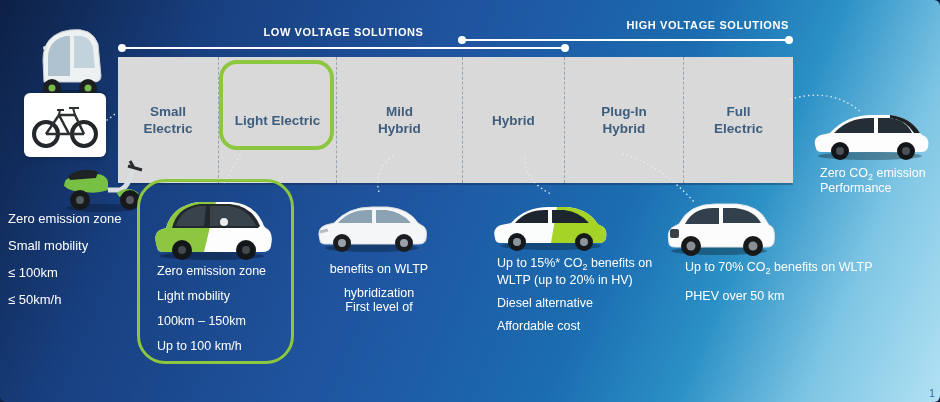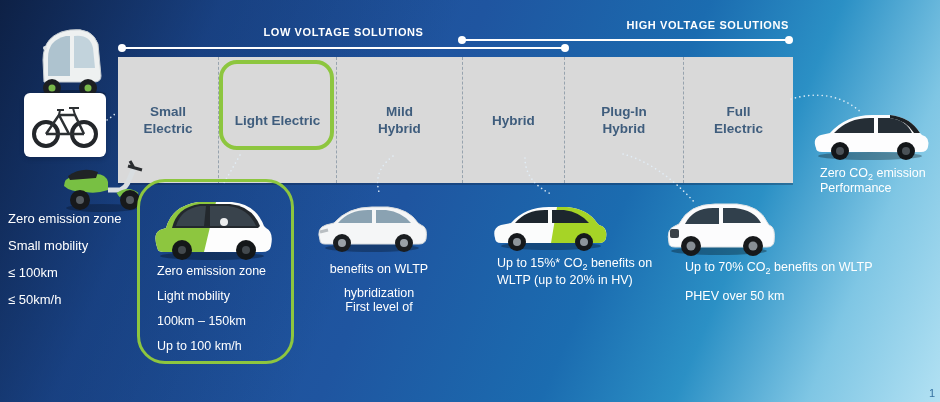--- a/index.html
+++ b/index.html
@@ -2,20 +2,21 @@
 <html><head>
 <meta charset="utf-8">
 <style>
   html,body{margin:0;padding:0;background:#0e2146;}
   .slide{
     position:relative;width:940px;height:402px;overflow:hidden;
     font-family:"Liberation Sans",sans-serif;
     background:
       linear-gradient(113deg, rgba(12,29,63,.92) 0%, rgba(18,50,108,.5) 20%, rgba(0,0,0,0) 42%),
       linear-gradient(113deg, #1e4a8f 0%, #1f55a0 44%, #1b6cb0 64%, #2b90c5 76%, #7fc6e4 88%, #b2e1f3 100%);
+    border-radius: 6px;
   }
   
   .hline{position:absolute;height:2px;background:#fff;}
   .hline::before,.hline::after{content:"";position:absolute;top:-3px;width:8px;height:8px;border-radius:50%;background:#fff;}
   .hline::before{left:-4px;} .hline::after{right:-4px;}
   .line-low{left:122px;top:47px;width:443px;}
   .line-high{left:462px;top:39px;width:327px;}
   .hlabel{position:absolute;color:#fff;font-weight:bold;font-size:11px;letter-spacing:.6px;text-align:center;}
   .lab-low{left:122px;top:26px;width:443px;}
   .lab-high{left:462px;top:19px;width:327px;text-align:right;}
@@ -192,20 +193,24 @@
     <path d="M28,25 Q39,12 58,12 L61,12 L61,25 Z" fill="#1d262e"></path>
     <path d="M65,12 L77,12 Q93,14 102,25 L65,25 Z" fill="#1d262e"></path>
     <circle cx="30" cy="44" r="9" fill="#16191c"></circle>
       <circle cx="30" cy="44" r="4" fill="#8e959b"></circle>
     <circle cx="97" cy="44" r="9" fill="#16191c"></circle>
       <circle cx="97" cy="44" r="4" fill="#8e959b"></circle>
   </svg>
   <div class="wtxt hyb-text">
     <div><span>Up to 15%* CO</span><span class="sub">2</span><span> benefits on</span></div>
     <div>WLTP (up to 20% in HV)</div>
+    <div class="pts">
+      <div>Diesel alternative</div>
+      <div>Affordable cost</div>
+    </div>
   </div>
 
   <svg class="veh" style="left:661px;top:191px;" width="122" height="66" viewBox="0 0 122 66">
     <ellipse cx="58" cy="60" rx="48" ry="4" fill="rgba(0,0,0,.3)"></ellipse>
     <path d="M8,52 Q5,38 14,35 L18,33 Q28,13 54,13 L76,13 Q99,15 106,31 L108,34 Q115,36 113,51 Q112,56 106,56 L14,56 Q8,56 8,52 Z" fill="#fcfcfd" stroke="#dfe2e4"></path>
     <path d="M24,33 Q32,17 52,17 L58,17 L58,33 Z" fill="#31404c"></path>
     <path d="M62,17 L74,17 Q93,19 100,32 L62,32 Z" fill="#31404c"></path>
     <rect x="9" y="38" width="9" height="9" rx="2" fill="#3a4147"></rect>
     <circle cx="30" cy="55" r="10" fill="#17191b"></circle>
       <circle cx="30" cy="55" r="4.5" fill="#878e94"></circle>

